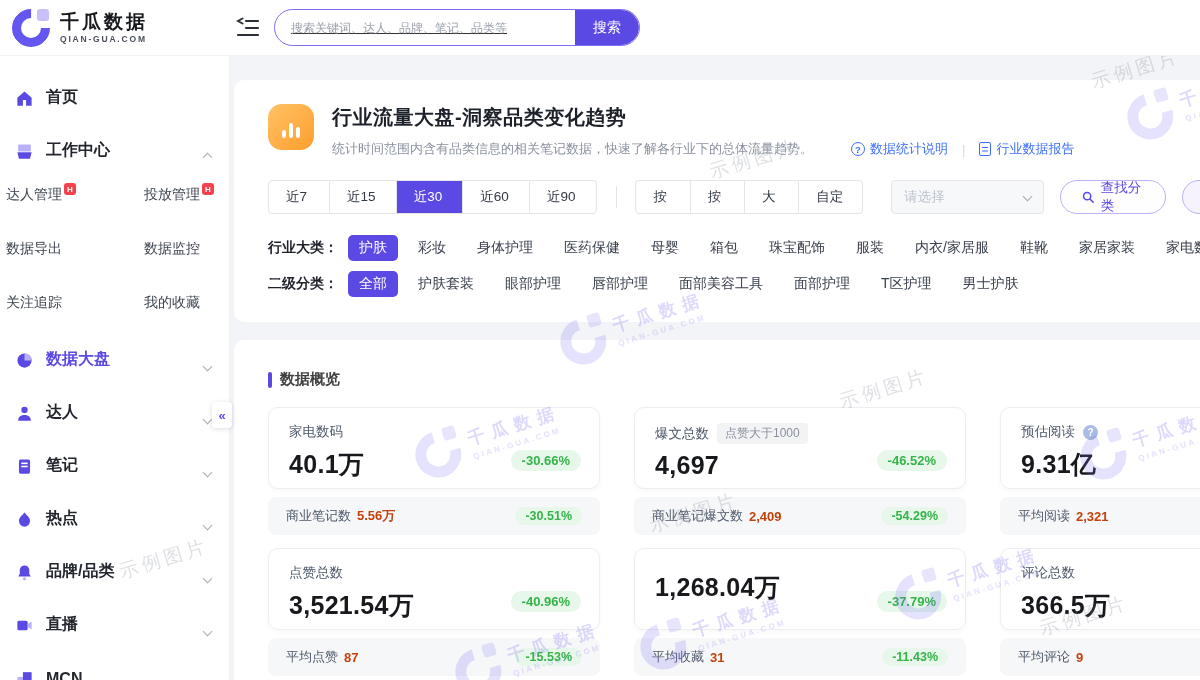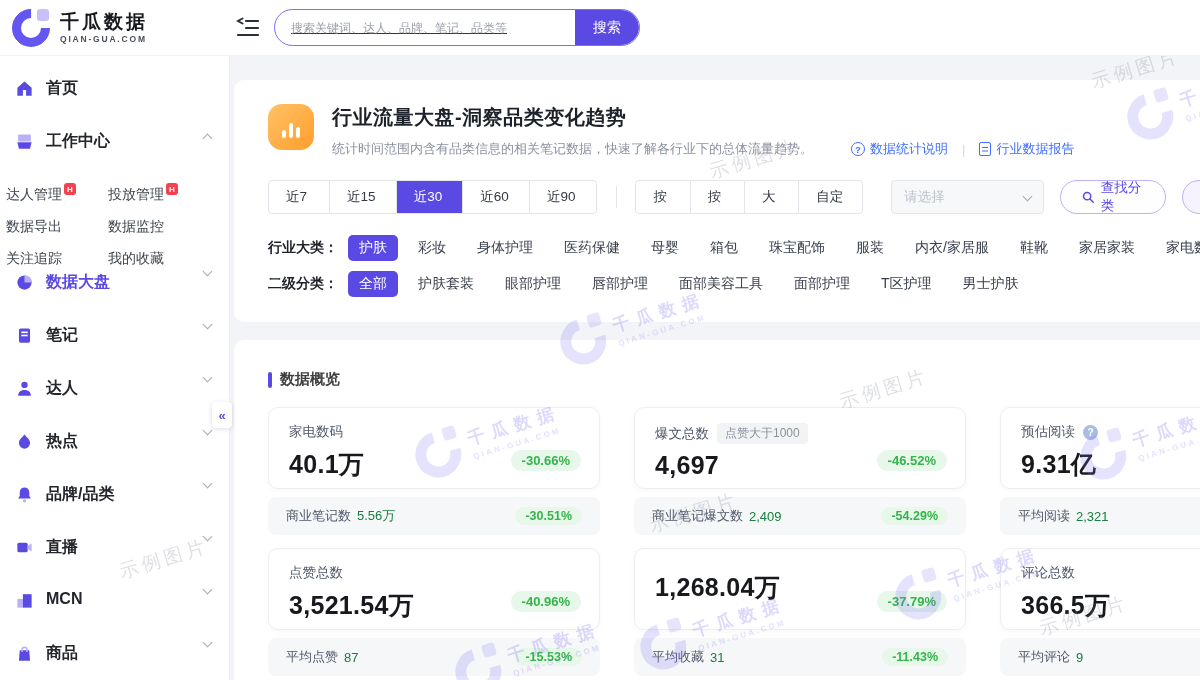--- a/index.html
+++ b/index.html
@@ -20,29 +20,29 @@
   .search-pill { margin-left:14px; width:366px; height:37px; border:1.6px solid #7e6df2;
     border-radius:19px; display:flex; align-items:center; overflow:hidden; background:#fff; }
   .search-input { flex:1; border:none; outline:none; padding:0 16px; font-size:12px; color:#333; background:transparent;text-decoration:underline; }
   .search-input::placeholder { color:#9aa0ab; }
   .search-btn { width:64px; height:100%; background:#5b49e4; color:#fff; font-size:14px; border:none;
     border-radius:0 19px 19px 0; cursor:pointer; }
 
   
   .sidebar { position:absolute; left:0; top:56px; bottom:0; width:230px; background:#fff;
     border-right:1px solid #eef0f3; padding-top:22px; z-index:10; }
-  .side-item { display:flex; align-items:flex-start; height:30px; padding:0 18px 0 14px; margin-bottom:23px; cursor:pointer; }
+  .side-item { display:flex; align-items:flex-end; height:30px; padding:0 18px 0 14px; margin-bottom:23px; cursor:pointer; }
   .side-icon { width:20px; height:20px; margin-right:12px; display:flex; align-items:center; justify-content:center; }
   .side-icon svg { width:19px; height:19px; }
   .side-label { font-size:16px; font-weight:700; color:#23262d; }
   .side-label.active { color:#5b49e4; }
   .chev { margin-left:auto; width:7px; height:7px; border-right:1.6px solid #a6abb5; border-bottom:1.6px solid #a6abb5;
     transform:rotate(45deg); margin-top:-4px; }
   .chev.up { transform:rotate(-135deg); margin-top:4px; }
-  .work-grid { display:grid; grid-template-columns:102px auto; row-gap:14px; padding:2px 0 4px 6px; margin-bottom:0; }
+  .work-grid { display:grid; grid-template-columns:102px auto; row-gap:14px; padding:2px 0 4px 6px; margin-bottom:24px;gap:36px; }
   .work-item { font-size:14px; color:#3f4650; cursor:pointer; display:flex; align-items:flex-start; gap:2px; }
   .hbadge { background:#f5414d; color:#fff; font-size:8px; font-weight:700; width:12px; height:12px;
     border-radius:3px; display:flex; align-items:center; justify-content:center; margin-top:-3px; }
   .collapse-tab { position:absolute; left:212px; top:402px; width:20px; height:26px; background:#fff;
     border-radius:4px; box-shadow:0 1px 5px rgba(60,60,90,.18); color:#5b49e4; font-size:13px; font-weight:700;
     display:flex; align-items:center; justify-content:center; z-index:15; cursor:pointer; }
 
   
   .panel { position:absolute; left:234px; width:1030px; background:#fff; border-radius:10px; }
   .panel1 { top:80px; height:242px; padding:24px 0 0 34px; }
@@ -94,21 +94,21 @@
   .card-title-row { display:flex; align-items:center; gap:8px; font-size:13.5px; color:#4e5969; }
   .card-tag { background:#f2f3f5; color:#8a919f; font-size:12px; padding:2px 8px; border-radius:4px; }
   .help-dot { width:15px; height:15px; border-radius:50%; background:#a8bce4; color:#fff; font-size:10px;
     display:flex; align-items:center; justify-content:center; font-weight:700; }
   .help-dot::after { content:"?"; }
   .card-value { margin-top:7px; font-size:25px; font-weight:700; color:#17191d; letter-spacing:.3px; }
   .badge { position:absolute; right:18px; top:42px; background:#e7f7ea; color:#35b44a; font-weight:700;
     font-size:13px; padding:3px 11px; border-radius:999px; }
   .card-strip { margin-top:8px; background:#f6f7f9; border-radius:8px; height:38px; display:flex;
     align-items:center; padding:0 18px; font-size:13px; color:#4e5969; }
-  .strip-value { font-weight:400; color:#15803d; margin-left:6px; }
+  .strip-value { font-weight:700; color:#c2410c; margin-left:6px; }
   .strip-badge { margin-left:auto; background:#e7f7ea; color:#35b44a; font-weight:700; font-size:12.5px;
     padding:2px 10px; border-radius:999px; }
 
   
   .wm-brand { position:absolute; display:flex; align-items:center; gap:10px; transform:rotate(-17deg);
     z-index:30; pointer-events:none; }
   .wm-ringwrap { width:46px; height:46px; position:relative; flex:none; }
   .wm-ring { position:absolute; inset:0; border-radius:50%; border:11px solid rgba(122,110,240,.20);
     border-top-color:transparent; transform:rotate(45deg); }
   .wm-chip { position:absolute; right:0; top:-1px; width:13px; height:13px; border-radius:3px; background:rgba(122,110,240,.18); }
@@ -195,36 +195,36 @@
           <circle cx="12" cy="12" r="9" fill="#5b49e4"></circle>
           <path d="M12 3a9 9 0 0 1 9 9h-9Z" fill="#b9b0f8"></path>
         </svg>
       </span>
     <span class="side-label active">数据大盘</span>
     <span class="chev"></span>
   </div>
   <div class="side-item">
     <span class="side-icon">
       <svg viewBox="0 0 24 24">
+          <circle cx="12" cy="7.5" r="4" fill="#5b49e4"></circle>
+          <path d="M4 21c0-5 4-7 8-7s8 2 8 7Z" fill="#5b49e4"></path>
+        </svg>
+      </span>
+    <span class="side-label">达人</span>
+    <span class="chev"></span>
+  </div>
+  <div class="side-item">
+    <span class="side-icon">
+      <svg viewBox="0 0 24 24">
           <rect x="5" y="3" width="14" height="18" rx="2" fill="#5b49e4"></rect>
           <rect x="8" y="7" width="8" height="2" fill="#fff"></rect>
           <rect x="8" y="11" width="8" height="2" fill="#fff"></rect>
         </svg>
       </span>
     <span class="side-label">笔记</span>
-    <span class="chev"></span>
-  </div>
-  <div class="side-item">
-    <span class="side-icon">
-      <svg viewBox="0 0 24 24">
-          <circle cx="12" cy="7.5" r="4" fill="#5b49e4"></circle>
-          <path d="M4 21c0-5 4-7 8-7s8 2 8 7Z" fill="#5b49e4"></path>
-        </svg>
-      </span>
-    <span class="side-label">达人</span>
     <span class="chev"></span>
   </div>
   <div class="side-item">
     <span class="side-icon">
       <svg viewBox="0 0 24 24">
           <path d="M12 3c3 4 7 6 7 11a7 7 0 0 1-14 0c0-5 4-7 7-11Z" fill="#5b49e4"></path>
         </svg>
       </span>
     <span class="side-label">热点</span>
     <span class="chev"></span>

